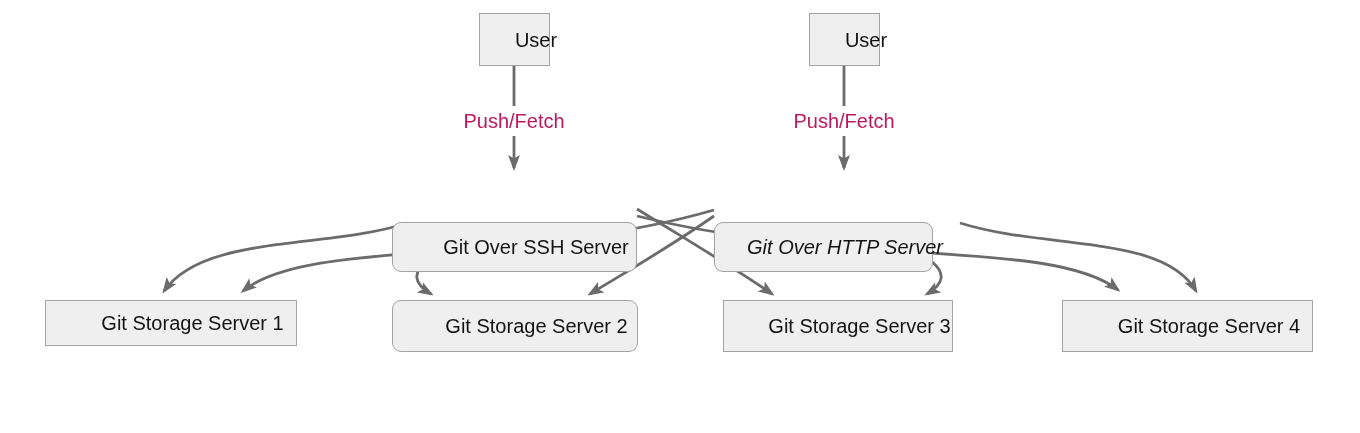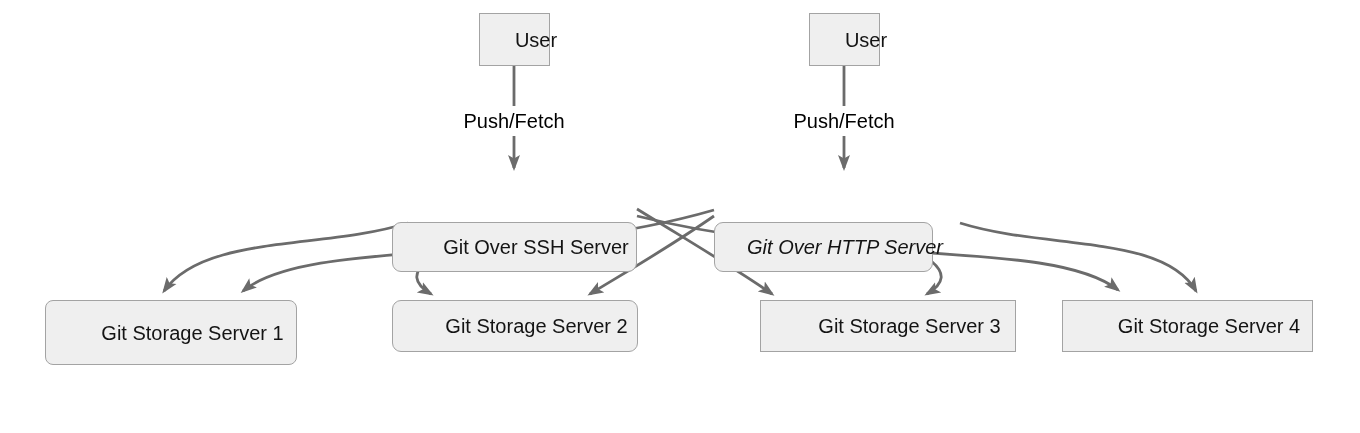--- a/index.html
+++ b/index.html
@@ -43,28 +43,28 @@
   }
   .node.rounded {
     border-radius: 9px;
     margin-top: 48px;
   }
   
   .n-user-left   { left: 479px; top: 13px;  width: 71px;  height: 53px; }
   .n-user-right  { left: 809px; top: 13px;  width: 71px;  height: 53px; }
   .n-ssh         { left: 392px; top: 174px; width: 245px; height: 50px; }
   .n-http        { left: 714px; top: 174px; width: 219px; height: 50px; font-style: italic; }
-  .n-s1          { left: 45px;   top: 300px; width: 252px; height: 65px; border-radius: 8px; }
+  .n-s1          { left: 45px;   top: 300px; width: 252px; height: 46px; }
   .n-s2          { left: 392px;  top: 300px; width: 246px; height: 52px; border-radius: 9px; }
-  .n-s3          { left: 723px;  top: 300px; width: 256px; height: 52px; margin-left: 37px; }
+  .n-s3          { left: 723px;  top: 300px; width: 230px; height: 52px; }
   .n-s4          { left: 1062px; top: 300px; width: 251px; height: 52px; }
   .edge-label {
     position: absolute;
     background: #ffffff;
-    color: #000000;
+    color: #be185d;
     font-size: 20px;
     padding: 5px 4px;
     line-height: 1;
     transform: translate(-50%, -50%);
     white-space: nowrap;
   }
   .el-left  { left: 514px; top: 121px; }
   .el-right { left: 844px; top: 121px; }
 </style>
 </head>

